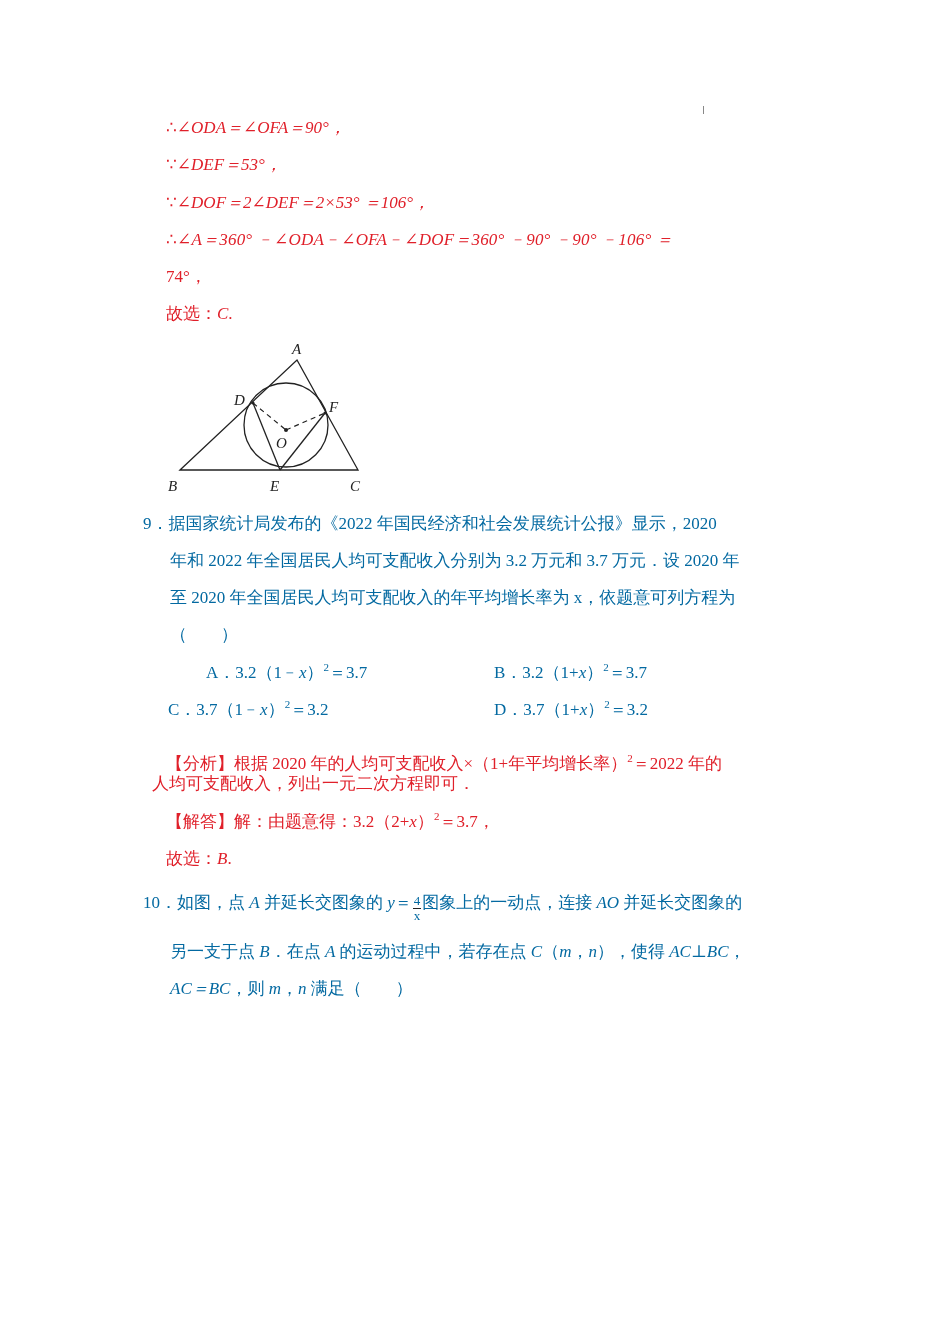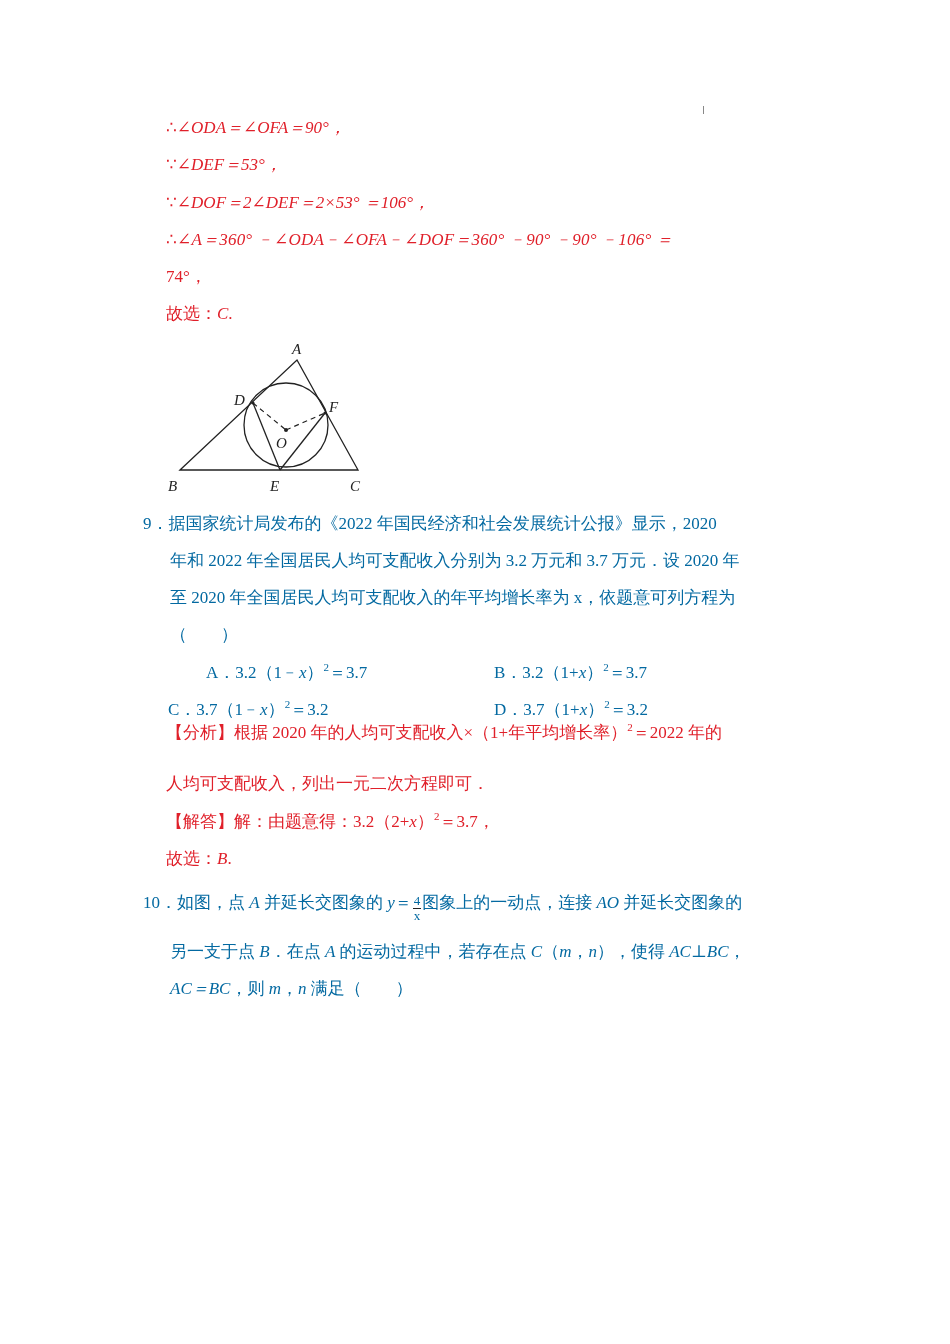--- a/index.html
+++ b/index.html
@@ -102,24 +102,24 @@
 <div class="line black" style="left:494px; top:661px;">
   <span>B．</span><span>3.2（1+</span><i>x</i><span>）</span><sup>2</sup><span>＝3.7</span>
 </div>
 <div class="line black" style="left:168px; top:698px;text-align:center;">
   <span>C．</span><span>3.7（1﹣</span><i>x</i><span>）</span><sup>2</sup><span>＝3.2</span>
 </div>
 <div class="line black" style="left:494px; top:698px;">
   <span>D．</span><span>3.7（1+</span><i>x</i><span>）</span><sup>2</sup><span>＝3.2</span>
 </div>
 
-<div class="line red" style="left:166px; top:721px;text-align:right;">
+<div class="line red" style="left:166px; top:752px;text-align:right;">
   <span>【分析】</span><span>根据 2020 年的人均可支配收入×（1+年平均增长率）</span><sup>2</sup><span>＝2022 年的</span>
 </div>
-<div class="line red" style="left:166px; top:772px;">
+<div class="line red" style="left:152px; top:772px;">
   <span>人均可支配收入，列出一元二次方程即可．</span>
 </div>
 <div class="line red" style="left:166px; top:810px;">
   <span>【解答】</span><span>解：由题意得：3.2（2+</span><i>x</i><span>）</span><sup>2</sup><span>＝3.7，</span>
 </div>
 <div class="line red" style="left:166px; top:847px;">
   <span>故选：</span><i>B</i><span>.</span>
 </div>
 
 <div class="line black" style="left:143px; top:890px;">

